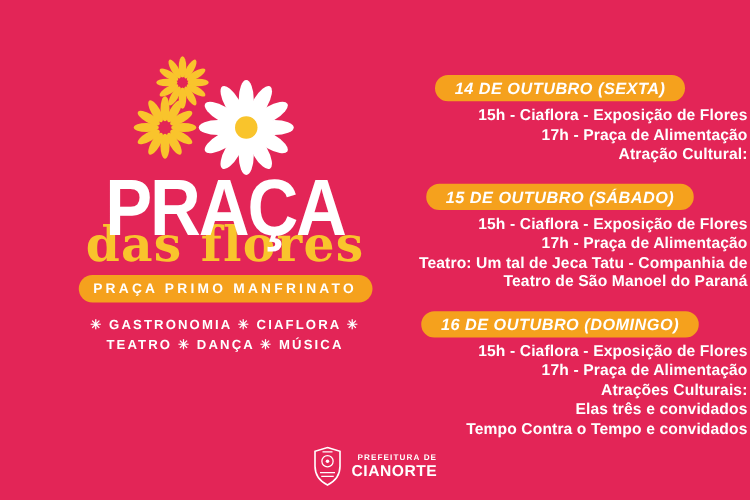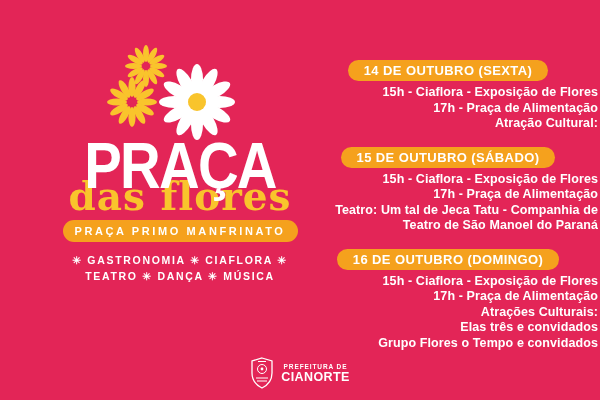--- a/index.html
+++ b/index.html
@@ -30,28 +30,28 @@
   .dates{font-size:36px;font-weight:bold;line-height:40px;margin-top:12px;letter-spacing:.5px;}
   .pill{
     display:inline-block;background:var(--pill-orange);color:var(--text-white);
     border-radius:16px;font-weight:bold;
   }
   .venue{margin-top:6px;padding:5px 12px;font-size:11px;letter-spacing:2.6px;white-space:nowrap;text-align:center;}
   .tags{margin-top:10px;font-size:10.5px;font-weight:bold;letter-spacing:1.7px;line-height:16px;white-space:nowrap;}
   
   .right{position:absolute;left:298px;top:60px;width:300px;text-align:center;}
   .day{margin-bottom:15px;}
-  .day-pill{padding:3px 16px;font-size:13px;letter-spacing:.4px;margin-bottom:4px;white-space:nowrap;}
+  .day-pill{padding:3px 16px;font-size:13px;letter-spacing:.4px;margin-bottom:4px;white-space:nowrap;font-style:italic;}
   .line{font-size:12.5px;font-weight:bold;line-height:15.5px;letter-spacing:.1px;white-space:nowrap;text-align:right;}
   
   .footer{
     position:absolute;left:0;right:0;bottom:11px;
     display:flex;justify-content:center;align-items:center;gap:7px;
   }
-  .org{text-align:center;}
+  .org{text-align:right;}
   .org1{font-size:6.5px;font-weight:bold;letter-spacing:.9px;line-height:8px;}
   .org2{font-size:12.5px;font-weight:bold;letter-spacing:.4px;line-height:13px;}
 </style>
 </head>
 <body>
 
 <div class="poster">
 
   <div class="left">
     <svg class="flowers" width="240" height="104" viewBox="0 0 240 104" aria-hidden="true">
@@ -107,21 +107,21 @@
     <div class="pill venue">PRAÇA PRIMO MANFRINATO</div>
     <div class="tags">
       <div>✳ GASTRONOMIA ✳ CIAFLORA ✳</div>
       <div>TEATRO ✳ DANÇA ✳ MÚSICA</div>
     </div>
   </div>
 
   <div class="right">
       <div class="day"><div class="pill day-pill">14 DE OUTUBRO (SEXTA)</div><div class="line">15h - Ciaflora - Exposição de Flores</div><div class="line">17h - Praça de Alimentação</div><div class="line">Atração Cultural:</div></div>
       <div class="day"><div class="pill day-pill">15 DE OUTUBRO (SÁBADO)</div><div class="line">15h - Ciaflora - Exposição de Flores</div><div class="line">17h - Praça de Alimentação</div><div class="line">Teatro: Um tal de Jeca Tatu - Companhia de</div><div class="line">Teatro de São Manoel do Paraná</div></div>
-      <div class="day"><div class="pill day-pill">16 DE OUTUBRO (DOMINGO)</div><div class="line">15h - Ciaflora - Exposição de Flores</div><div class="line">17h - Praça de Alimentação</div><div class="line">Atrações Culturais:</div><div class="line">Elas três e convidados</div><div class="line">Grupo Flores o Tempo e convidados</div></div>
+      <div class="day"><div class="pill day-pill">16 DE OUTUBRO (DOMINGO)</div><div class="line">15h - Ciaflora - Exposição de Flores</div><div class="line">17h - Praça de Alimentação</div><div class="line">Atrações Culturais:</div><div class="line">Elas três e convidados</div><div class="line">Tempo Contra o Tempo e convidados</div></div>
     </div>
 
   <div class="footer">
     <svg width="24" height="32" viewBox="0 0 24 32" aria-hidden="true">
       <path d="M12 1 L22 4 V16 C22 24 18 28 12 31 C6 28 2 24 2 16 V4 Z" fill="none" stroke="#ffffff" stroke-width="1.3"></path>
       <circle cx="12" cy="12" r="4.5" fill="none" stroke="#ffffff" stroke-width="1"></circle>
       <circle cx="12" cy="12" r="1.4" fill="#ffffff"></circle>
       <path d="M6 21 h12 M7 24 h10" stroke="#ffffff" stroke-width="1" fill="none"></path>
       <path d="M8 4.5 h8" stroke="#ffffff" stroke-width="1" fill="none"></path>
     </svg>

